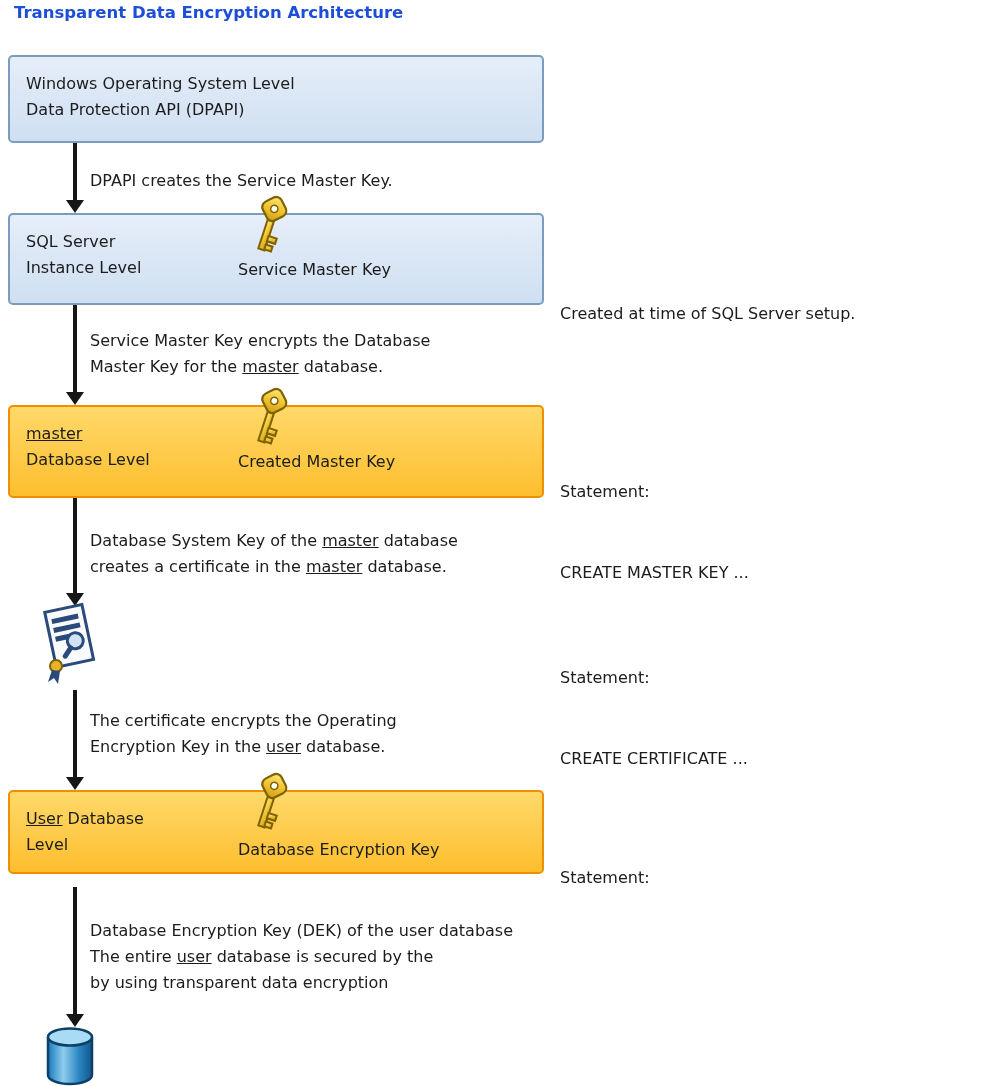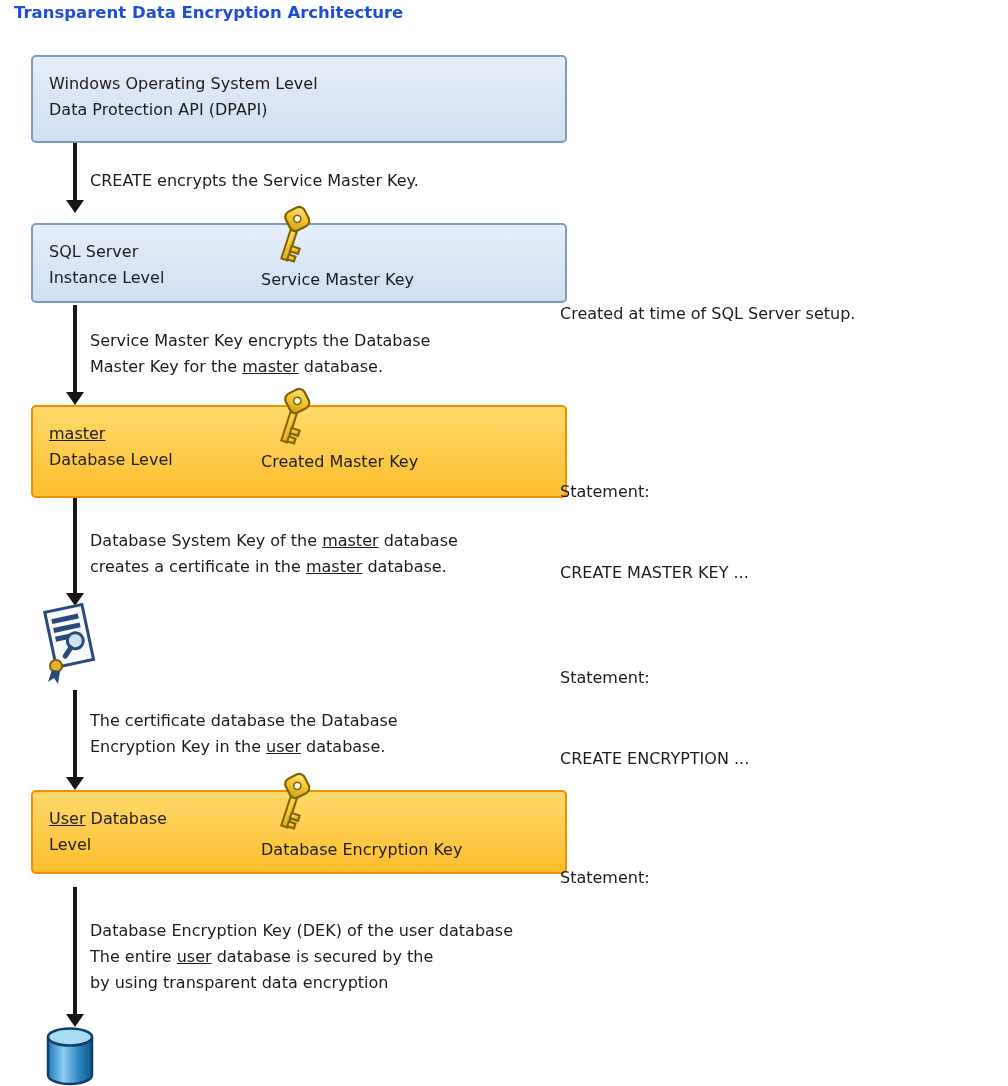--- a/index.html
+++ b/index.html
@@ -22,21 +22,20 @@
     font-weight: bold;
     font-size: 16.5px;
     color: #1d4ed8;
   }
   .box {
     position: absolute;
     left: 8px;
     width: 536px;
     border-radius: 5px;
     box-sizing: border-box;
-    margin-left: 23px;
   }
   .box.blue {
     background: linear-gradient(#e6eef9, #cfdff1);
     border: 2px solid #7b9cbd;
   }
   .box.orange {
     background: linear-gradient(#ffd96a, #fdbe2e);
     border: 2px solid #f08f00;
   }
   .box-text {
@@ -135,24 +134,24 @@
       <div class="box-line">Windows Operating System Level</div>
       <div class="box-line">Data Protection API (DPAPI)</div>
     </div>
   </div>
 
   <div class="arrow" style="top:143px;height:70px">
     <div class="arrow-line"></div>
     <div class="arrow-head"></div>
   </div>
   <div class="arrow-label" style="top:168px">
-    <div class="lbl-line"><span>CREATE encrypts the Service Master Key.</span></div>
-  </div>
-
-  <div class="box blue" style="top:223px;height:80px">
+    <div class="lbl-line"><span>DPAPI creates the Service Master Key.</span></div>
+  </div>
+
+  <div class="box blue" style="top:213px;height:92px">
     <div class="box-text">
       <div class="box-line">SQL Server</div>
       <div class="box-line">Instance Level</div>
     </div>
     <span class="key-wrap">
       <svg width="48" height="68">
           <use href="#key-sym"></use>
         </svg>
     </span>
     <div class="key-label">Service Master Key</div>
@@ -205,29 +204,29 @@
         <rect x="18" y="34" width="18" height="5" fill="#2a4a7b"></rect>
         <circle cx="37" cy="42" r="8" fill="#cfe3f5" stroke="#2a4a7b" stroke-width="3"></circle>
         <line x1="31" y1="48" x2="24" y2="55" stroke="#2a4a7b" stroke-width="5" stroke-linecap="round"></line>
       </g>
       <circle cx="18" cy="66" r="6" fill="#e8b32a" stroke="#7d6200" stroke-width="2"></circle>
       <path d="M14 70 L10 82 L16 78 L20 84 L22 71 Z" fill="#2a4a7b"></path>
     </svg>
   </div>
   <div class="note" style="top:610px">
     <div>Statement:</div>
-    <div>CREATE ENCRYPTION ...</div>
+    <div>CREATE CERTIFICATE ...</div>
   </div>
 
   <div class="arrow" style="top:690px;height:100px">
     <div class="arrow-line"></div>
     <div class="arrow-head"></div>
   </div>
   <div class="arrow-label" style="top:708px">
-    <div class="lbl-line"><span>The certificate database the Database</span></div>
+    <div class="lbl-line"><span>The certificate encrypts the Operating</span></div>
     <div class="lbl-line"><span>Encryption Key in the </span><span class="u">user</span><span> database.</span></div>
   </div>
 
   <div class="box orange" style="top:790px;height:84px">
     <div class="box-text">
       <div class="box-line"><span class="u">User</span><span> Database</span></div>
       <div class="box-line">Level</div>
     </div>
     <span class="key-wrap">
       <svg width="48" height="68">

